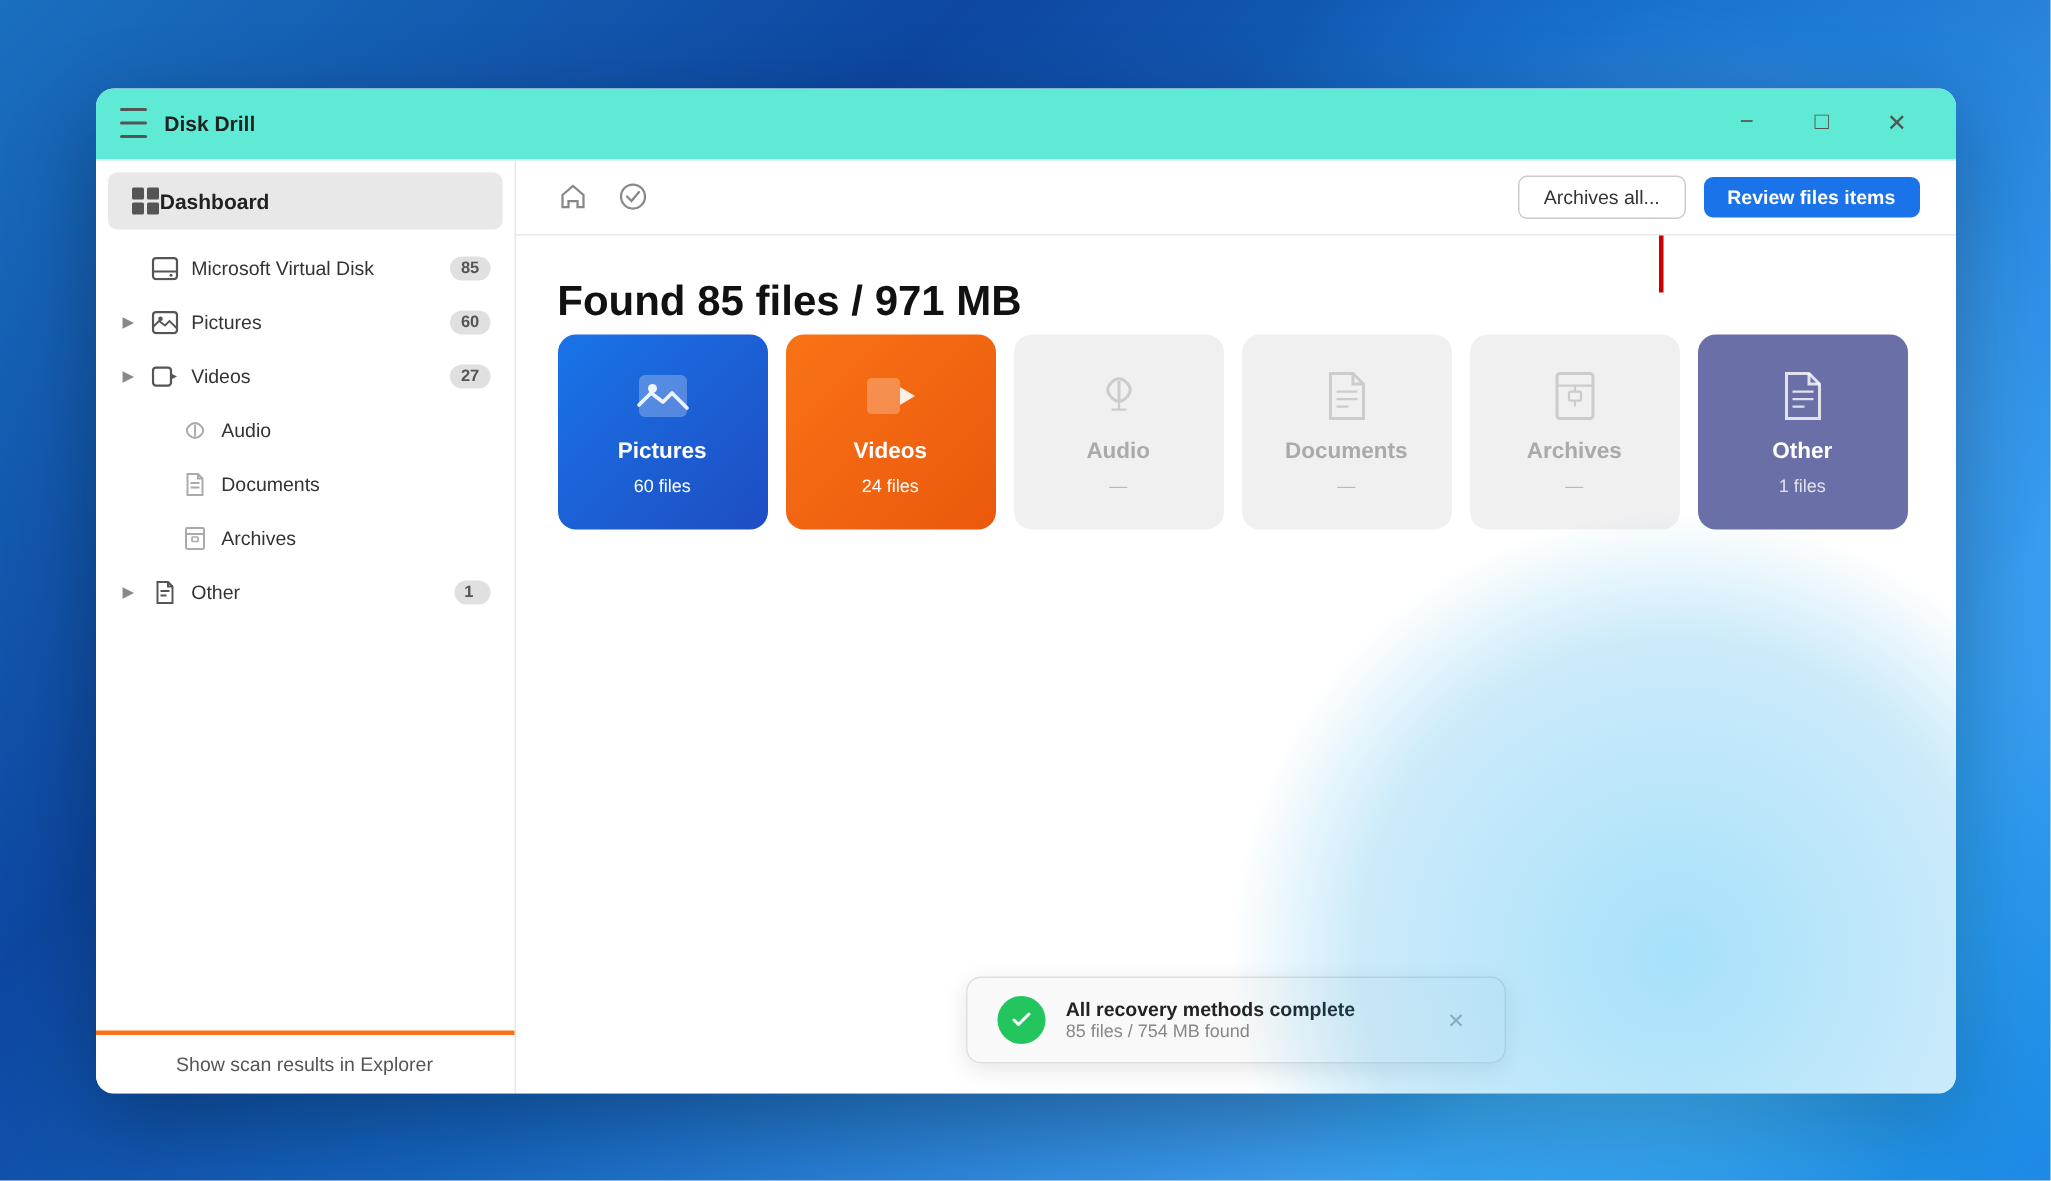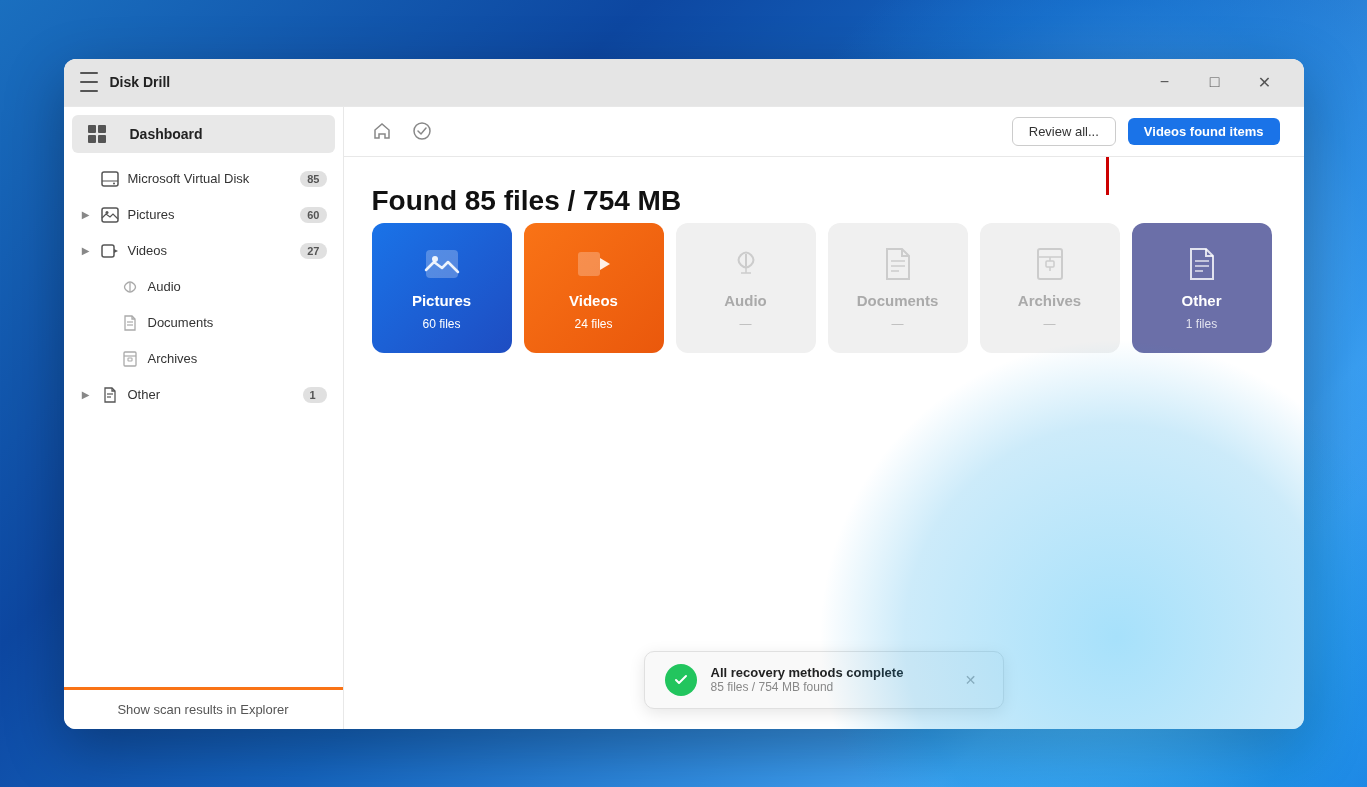--- a/index.html
+++ b/index.html
@@ -44,21 +44,21 @@
       overflow: hidden;
       position: relative;
     }
 
     
     .titlebar {
       display: flex;
       align-items: center;
       padding: 0 16px;
       height: 48px;
-      background: #e5e5e5;
+      background: #5eead4;
       border-bottom: 1px solid #e8e8e8;
       flex-shrink: 0;
     }
     .titlebar-menu-icon {
       width: 20px; height: 20px;
       display: flex; flex-direction: column;
       justify-content: space-between;
       cursor: pointer;
       margin-right: 10px;
     }
@@ -98,21 +98,21 @@
       width: 280px;
       background: #fff;
       border-right: 1px solid #e8e8e8;
       display: flex;
       flex-direction: column;
       flex-shrink: 0;
     }
     .sidebar-dashboard {
       display: flex;
       align-items: center;
-      gap: 24px;
+      gap: 1px;
       padding: 10px 16px;
       background: #e8e8e8;
       cursor: pointer;
       border-radius: 6px;
       margin: 8px;
     }
     .sidebar-dashboard-icon {
       display: grid;
       grid-template-columns: 1fr 1fr;
       gap: 2px;
@@ -490,34 +490,34 @@
             <path d="M3 9 L10 3 L17 9 L17 17 L13 17 L13 13 L7 13 L7 17 L3 17 Z" stroke="#888" stroke-width="1.5" fill="none"></path>
           </svg>
         </div>
         <div class="check-icon">
           <svg width="20" height="20" viewBox="0 0 20 20" fill="none">
             <circle cx="10" cy="10" r="8" stroke="#888" stroke-width="1.5" fill="none"></circle>
             <polyline points="6,10 9,13 14,7" stroke="#888" stroke-width="1.5" fill="none" stroke-linecap="round"></polyline>
           </svg>
         </div>
         <div class="header-spacer"></div>
-        <button class="recover-all-btn">Review all...</button>
-        <button class="review-found-btn">Videos found items</button>
+        <button class="recover-all-btn">Archives all...</button>
+        <button class="review-found-btn">Review files items</button>
       </div>
 
       <div class="content-body">
 
         <div class="arrow-annotation" style="right:195px; top: -52px;">
           <div style="position:relative; width:3px; height:90px;">
 
             <div style="position:absolute; top:12px; left:0; width:3px; height:78px; background:#cc0000;"></div>
           </div>
         </div>
 
-        <h1 class="found-title">Found 85 files / 754 MB</h1>
+        <h1 class="found-title">Found 85 files / 971 MB</h1>
 
         <div class="category-cards">
 
           <div class="card card-pictures">
             <div class="card-icon">
               <svg width="36" height="32" viewBox="0 0 36 32" fill="none">
                 <rect x="2" y="2" width="32" height="28" rx="4" fill="rgba(255,255,255,0.25)"></rect>
                 <circle cx="11" cy="11" r="3" fill="rgba(255,255,255,0.9)"></circle>
                 <polyline points="2,22 10,14 18,20 24,14 34,24" stroke="rgba(255,255,255,0.9)" stroke-width="2.5" fill="none" stroke-linecap="round" stroke-linejoin="round"></polyline>
               </svg>

